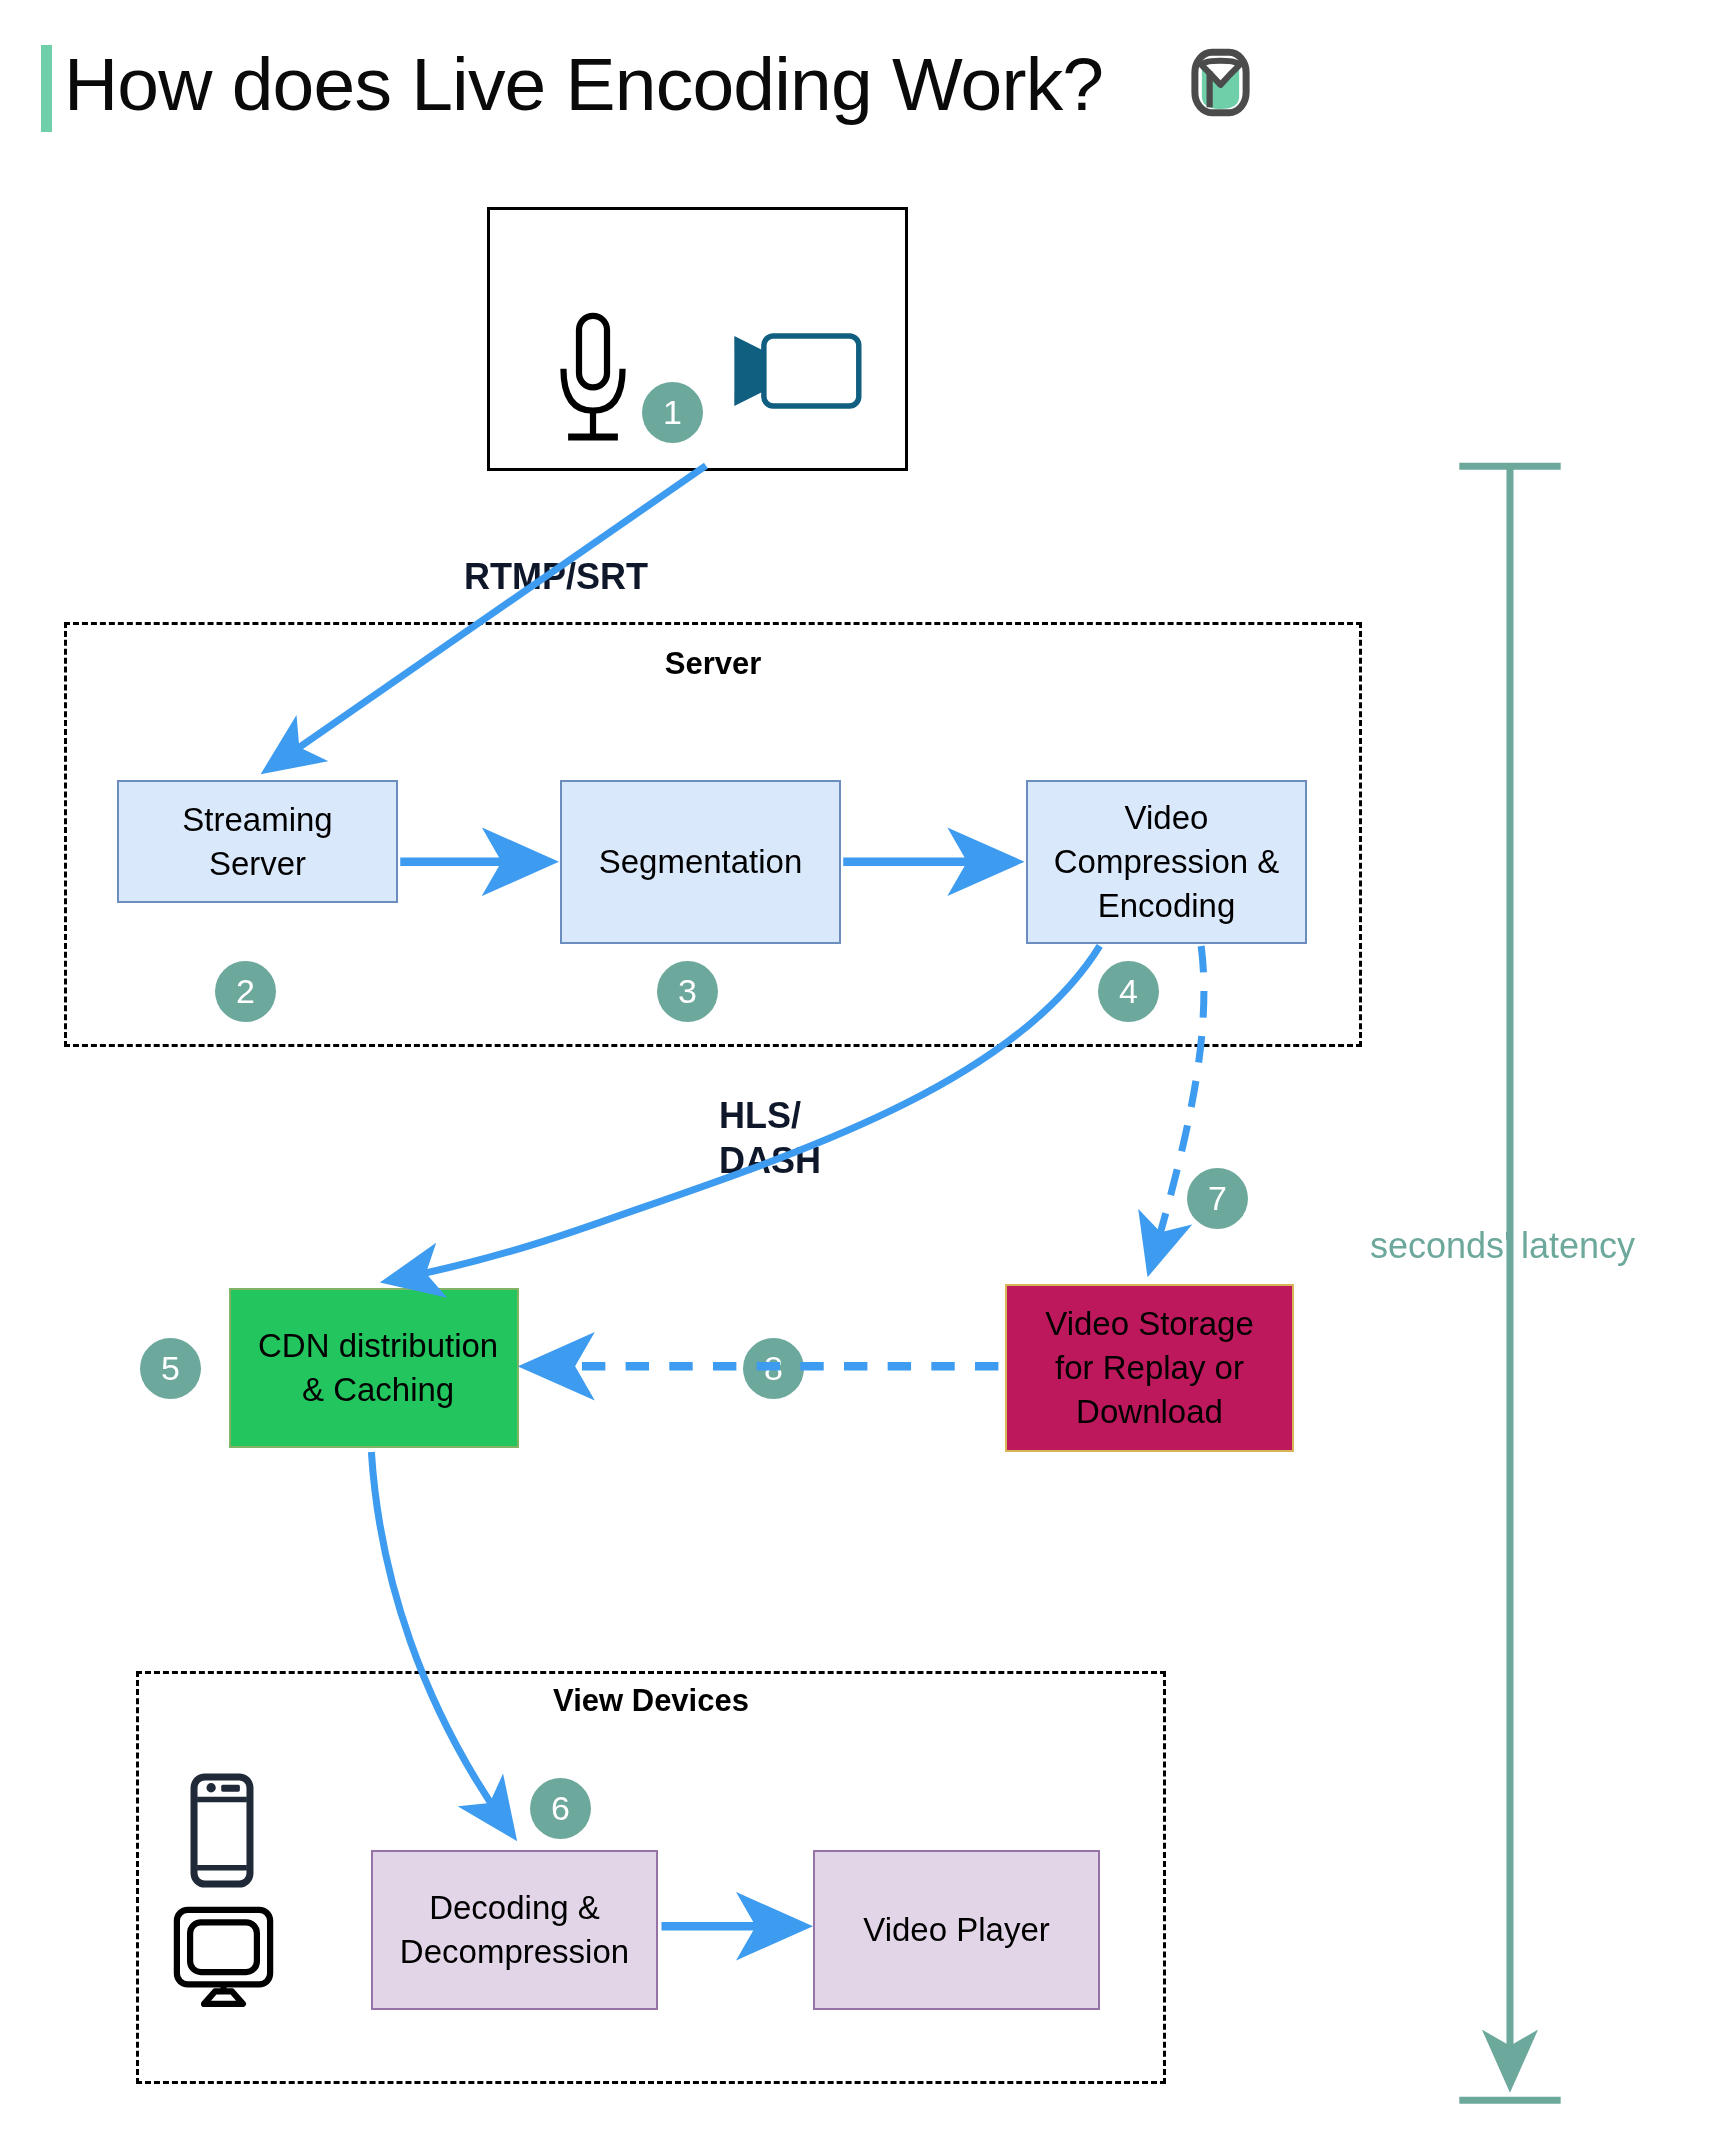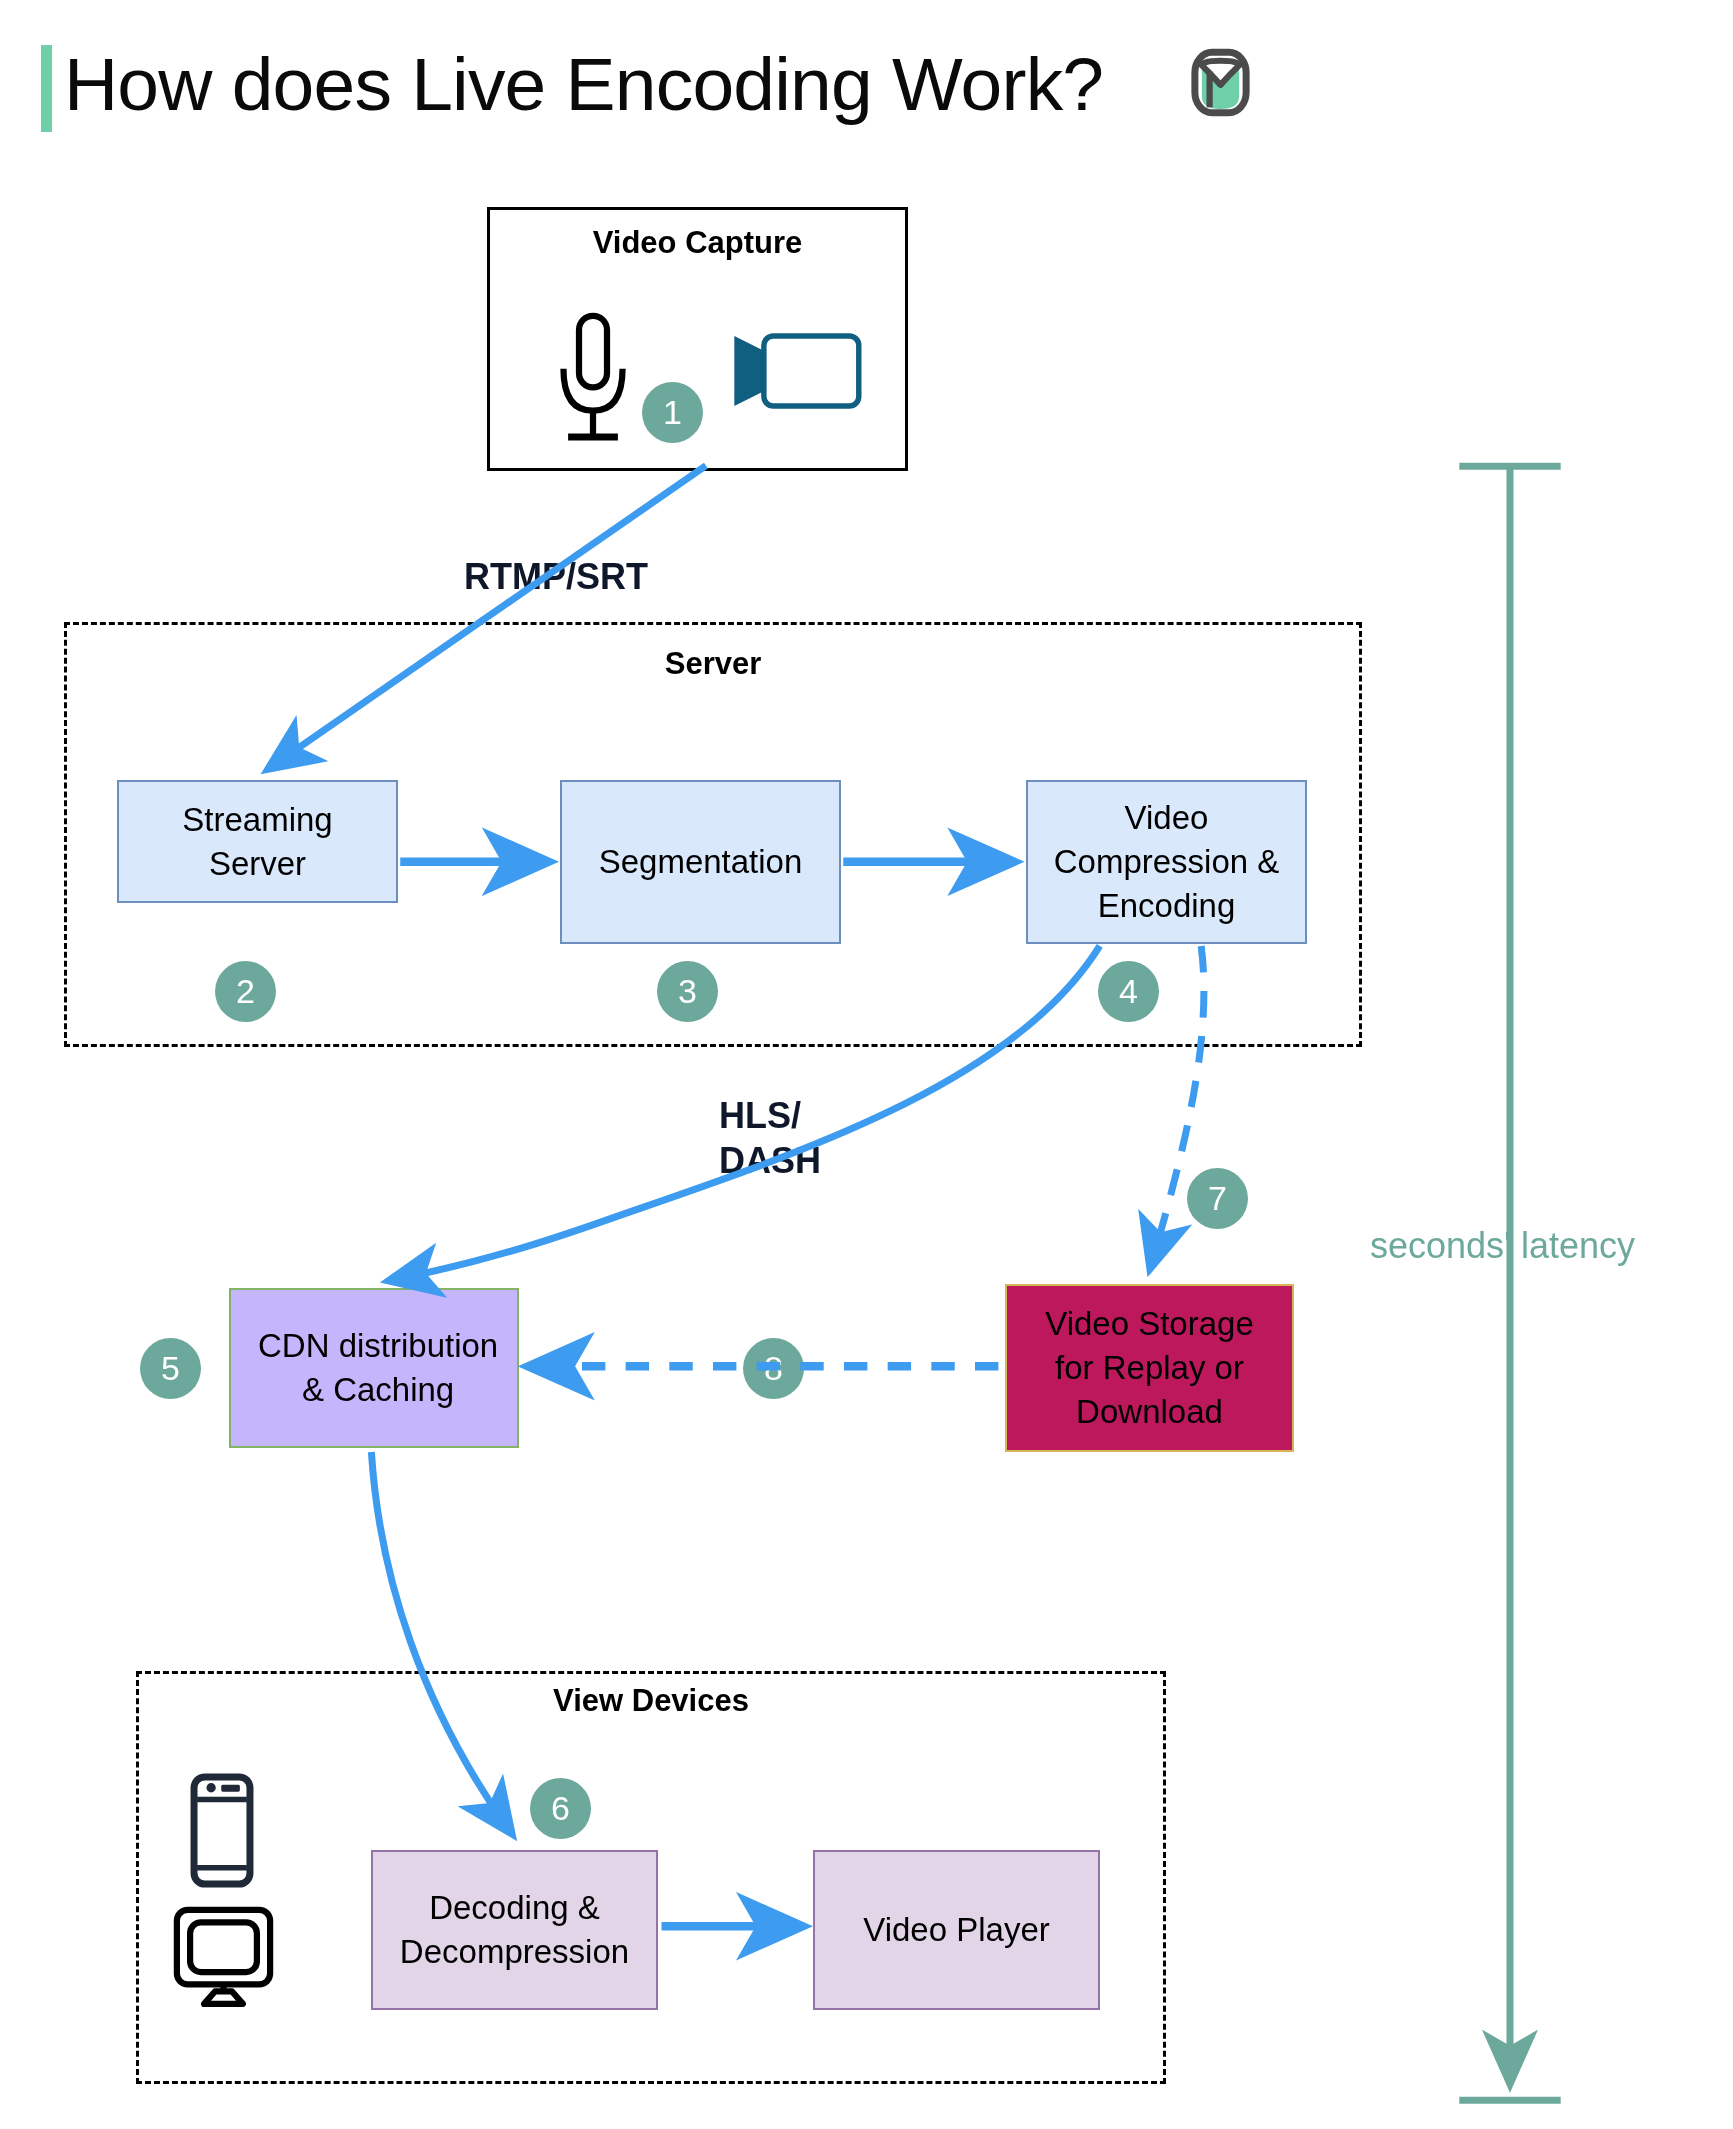--- a/index.html
+++ b/index.html
@@ -19,21 +19,21 @@
          color:#111;white-space:nowrap;line-height:51px;
          font-family:"DejaVu Sans",sans-serif;}
 
   
   .box{position:absolute;box-sizing:border-box;display:flex;align-items:center;
        justify-content:center;text-align:center;font-size:33px;color:#000;
        line-height:44px;padding:3.1px 7.8px;}
   .solid-black{border:3.9px solid #000;background:#fff;}
   .dashed-black{border:3.9px dashed #000;background:transparent;}
   .blue{background:#dae8fc;border:2.3px solid #6c8ebf;}
-  .green{background:#c4b5fd;border:2.3px solid #82b366;padding-left:16px;}
+  .green{background:#22c55e;border:2.3px solid #82b366;padding-left:16px;}
   .orange{background:#be185d;border:2.3px solid #d6b656;}
   .purple{background:#e1d5e7;border:2.3px solid #9673a6;}
 
   .grp-label{position:absolute;font-size:31px;font-weight:bold;color:#000;
              text-align:center;white-space:nowrap;}
 
   
   .badge{position:absolute;width:61px;height:61px;border-radius:50%;
          background:#6ca89b;color:#fff;font-size:34px;display:flex;
          align-items:center;justify-content:center;line-height:61px;}
@@ -61,21 +61,20 @@
       <rect x="5" y="5" width="66" height="78" rx="22" ry="26" fill="#ffffff" stroke="#4b4b4b" stroke-width="9"></rect>
       <path d="M14 24 L14 62 Q14 78 38 78 Q62 78 62 62 L62 24 L48 38 L38 50 L28 38 Z" fill="#6ecfa8"></path>
       <path d="M14 22 Q14 14 38 14 Q62 14 62 22 L48 36 L38 48 L28 36 Z" fill="#ffffff"></path>
       <path d="M14 22 Q14 16 38 16 Q62 16 62 22 L50 34 L38 47 L26 34 Z" fill="none" stroke="#4b4b4b" stroke-width="8" stroke-linejoin="round"></path>
       <path d="M24 30 L24 76" stroke="#4b4b4b" stroke-width="8" fill="none"></path>
     </svg>
 
   </div>
 
   <div class="box solid-black" style="left:487px;top:207px;width:421px;height:264px;"></div>
-  <div class="grp-label" style="left:487px;top:225px;width:421px;">Video Capture</div>
 
   <svg style="position:absolute;left:546px;top:308px;width:94px;height:140px;" viewBox="0 0 120 180">
     <rect x="42" y="10" width="36" height="92" rx="18" fill="#fff" stroke="#000" stroke-width="8"></rect>
     <path d="M22 78 Q22 132 60 132 Q98 132 98 78" fill="none" stroke="#000" stroke-width="8" stroke-linecap="butt"></path>
     <line x1="60" y1="132" x2="60" y2="162" stroke="#000" stroke-width="8"></line>
     <line x1="28" y1="166" x2="92" y2="166" stroke="#000" stroke-width="9"></line>
   </svg>
 
   <svg style="position:absolute;left:725px;top:328px;width:140px;height:86px;" viewBox="0 0 180 110">
     <rect x="50" y="10" width="122" height="90" rx="12" fill="#fff" stroke="#105f80" stroke-width="7"></rect>

